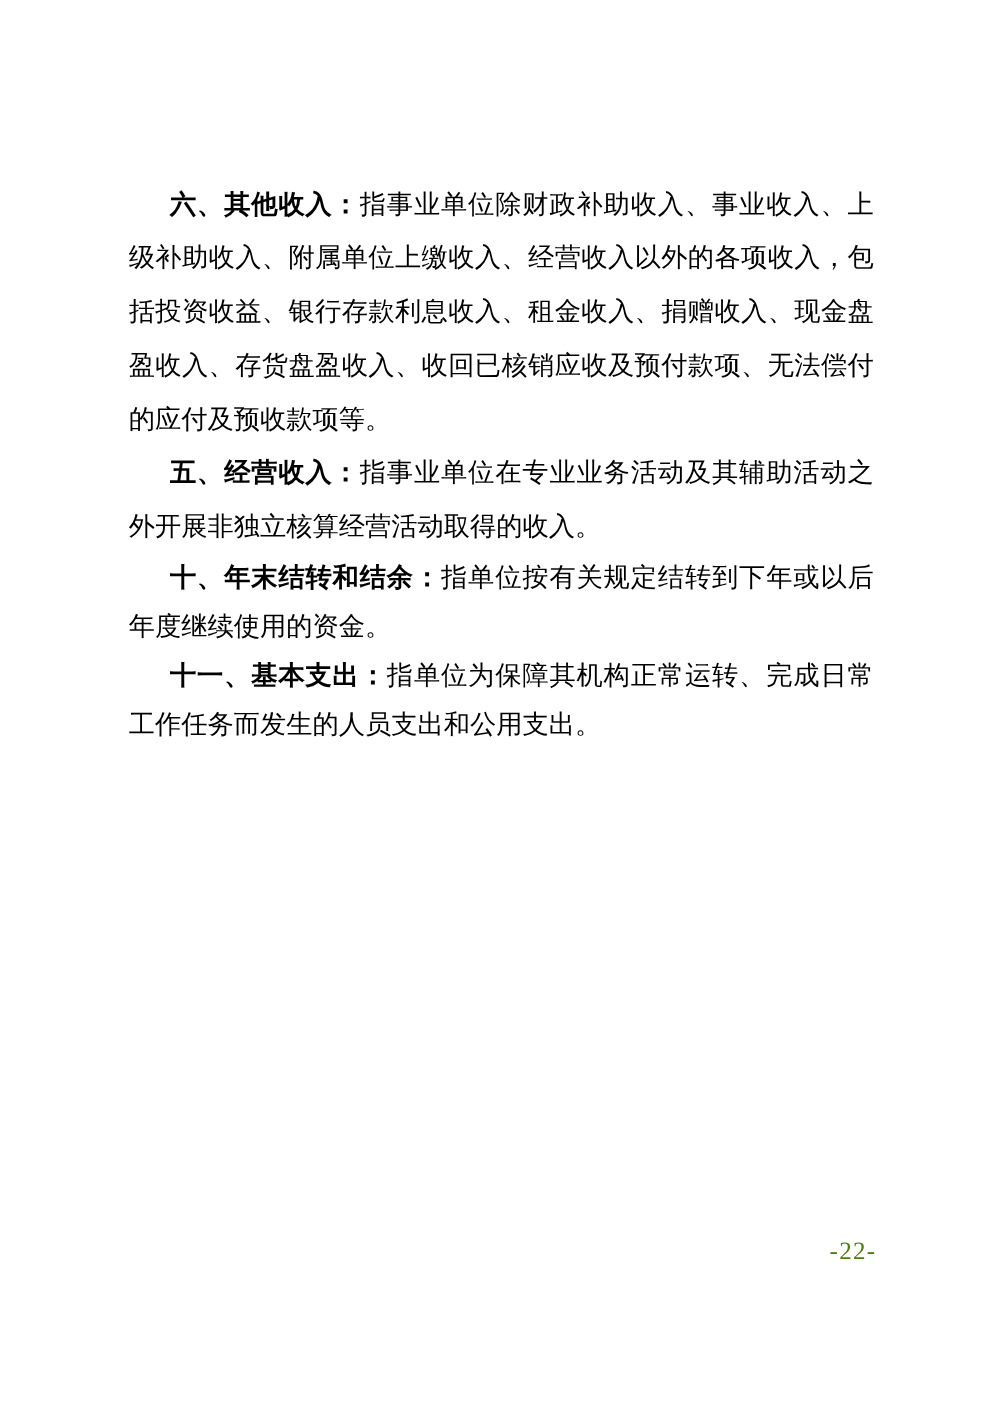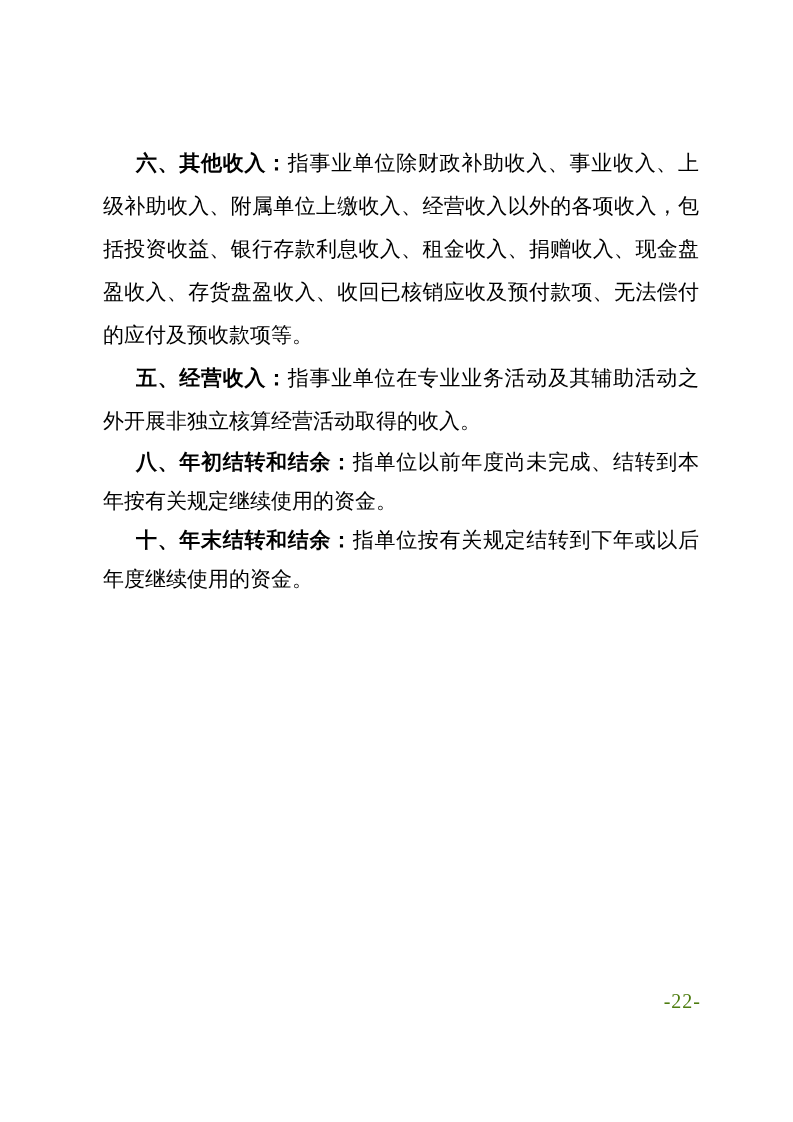--- a/index.html
+++ b/index.html
@@ -50,22 +50,22 @@
 <body>
 
 <div class="page">
   <div class="content">
 
     <p class="para lh43"><span class="term">六、其他收入：</span><span class="definition">指事业单位除财政补助收入、事业收入、上级补助收入、附属单位上缴收入、经营收入以外的各项收入，包括投资收益、银行存款利息收入、租金收入、捐赠收入、现金盘盈收入、存货盘盈收入、收回已核销应收及预付款项、无法偿付的应付及预收款项等。</span></p>
 
     <p class="para lh43"><span class="term">五、经营收入：</span><span class="definition">指事业单位在专业业务活动及其辅助活动之外开展非独立核算经营活动取得的收入。</span></p>
 
 
-    <p class="para lh39"><span class="term">八、年初结转和结余：</span><span class="definition">指单位以前年度尚未完成、结转到本年按有关规定继续使用的资金。</span></p>
 
 
     <p class="para lh39"><span class="term">十、年末结转和结余：</span><span class="definition">指单位按有关规定结转到下年或以后年度继续使用的资金。</span></p>
 
+    <p class="para lh39"><span class="term">十一、基本支出：</span><span class="definition">指单位为保障其机构正常运转、完成日常工作任务而发生的人员支出和公用支出。</span></p>
 
   </div>
 
   <div class="page-number">-22-</div>
 </div>
 
 </body></html>

